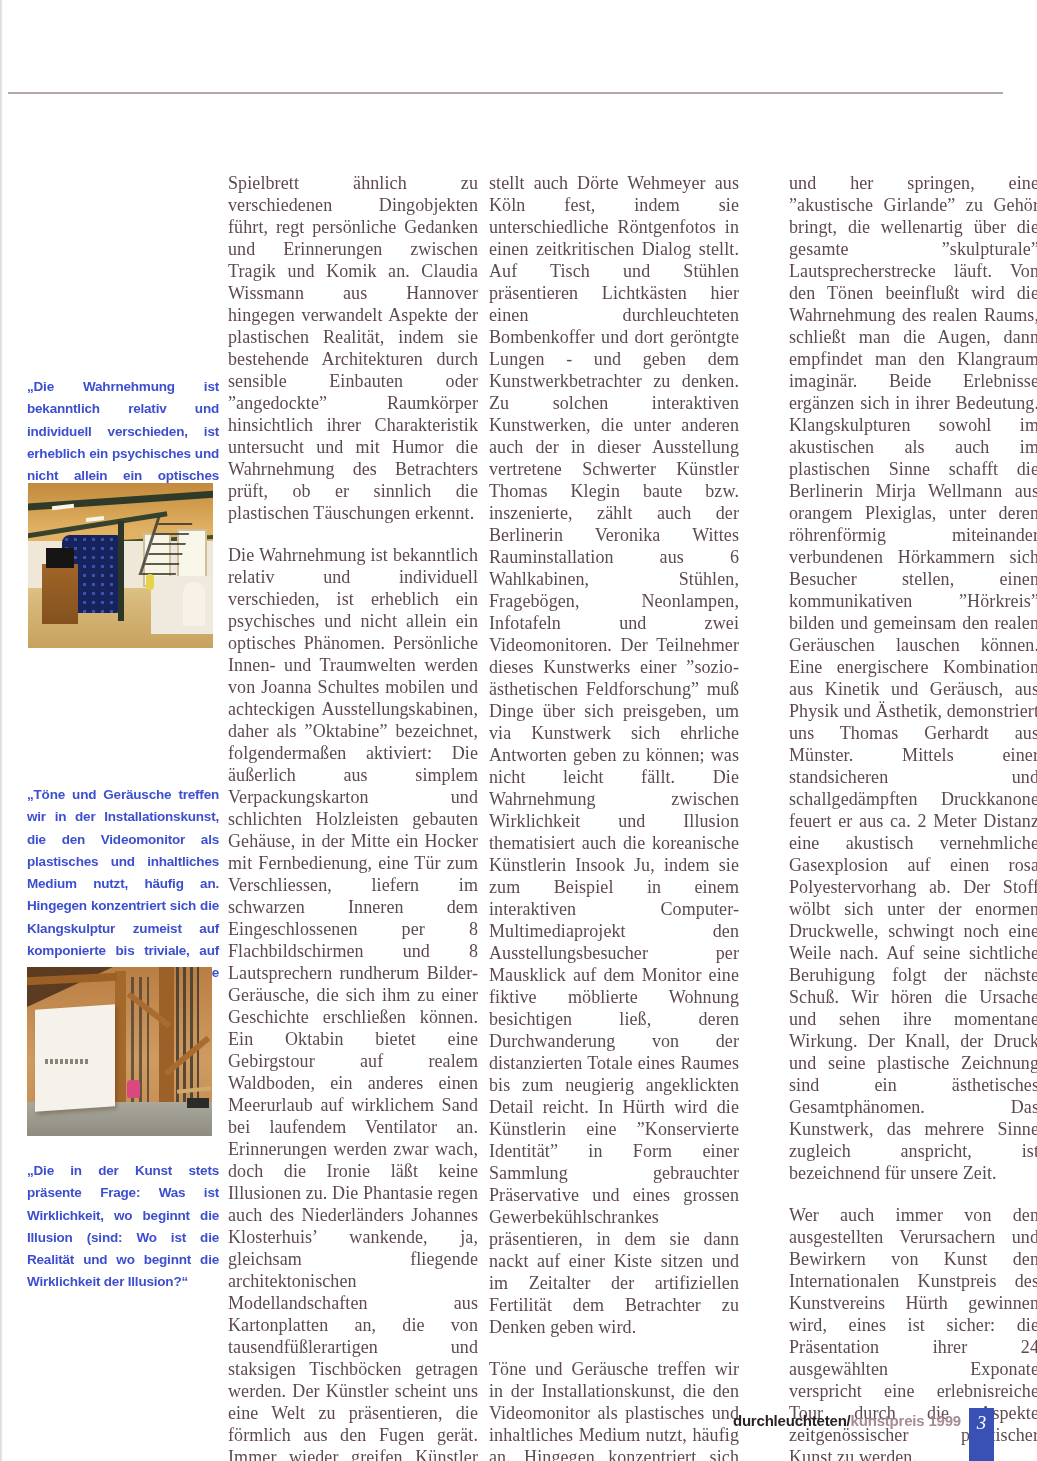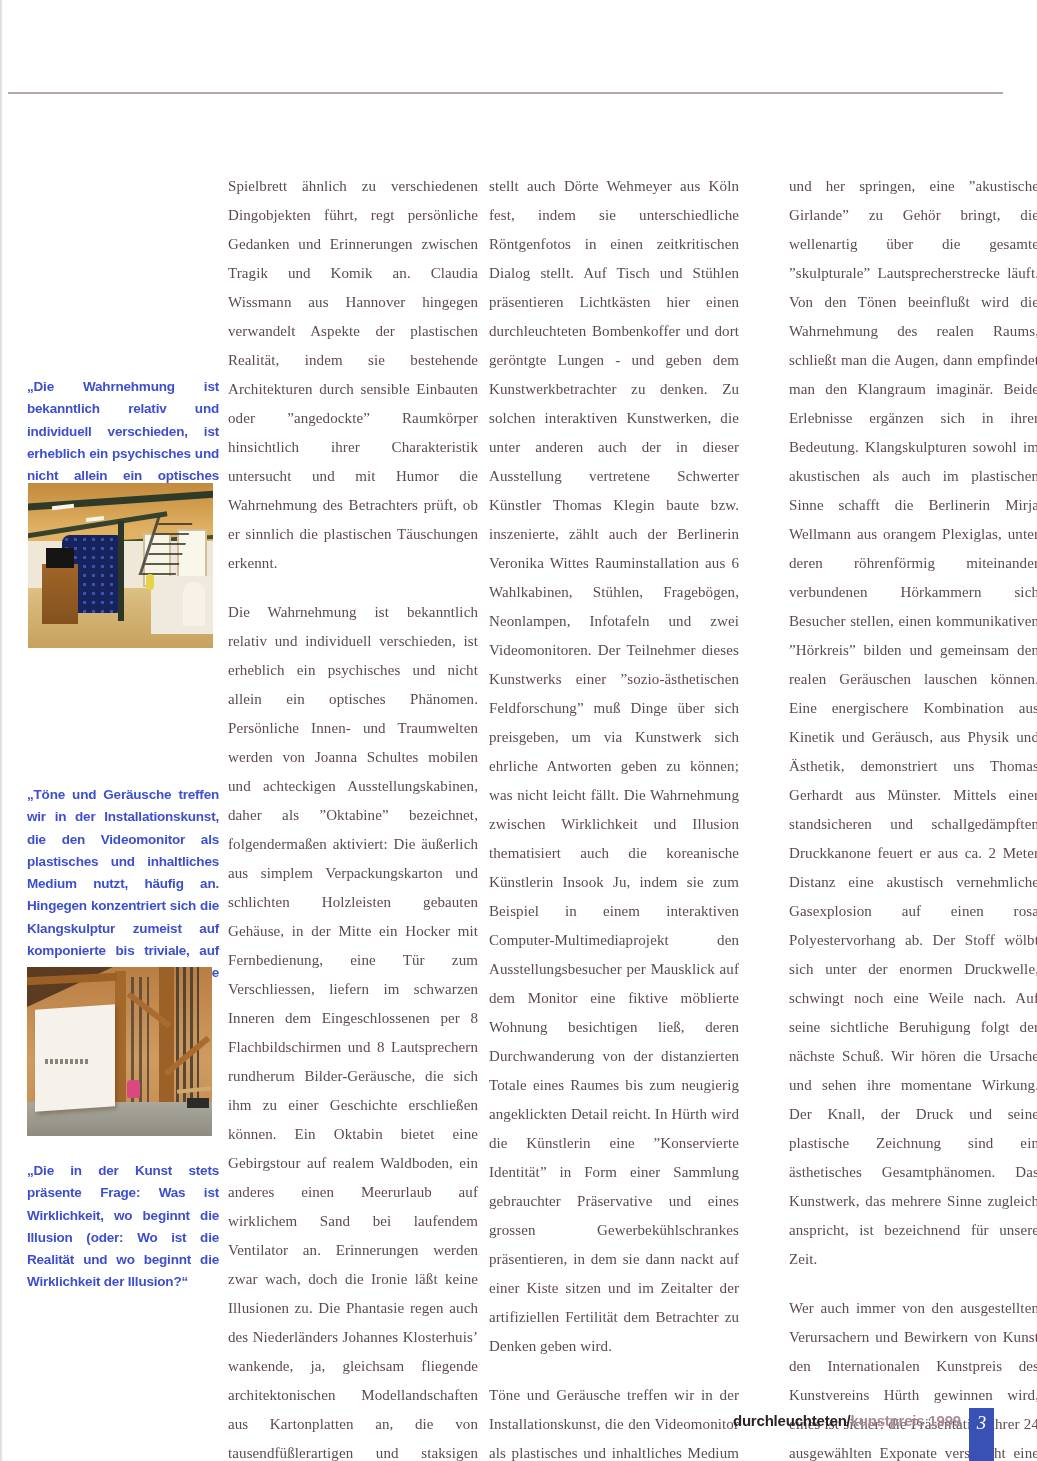--- a/index.html
+++ b/index.html
@@ -3,21 +3,21 @@
 <meta charset="utf-8">
 <style>
   html,body{margin:0;padding:0;background:#ffffff;}
   .page{position:relative;width:1037px;height:1461px;background:#ffffff;overflow:hidden;
         font-family:"Liberation Serif",serif;}
   .page-edge{position:absolute;left:0;top:0;width:3px;height:100%;background:linear-gradient(90deg,#d8d4d2,#ffffff);}
   .top-rule{position:absolute;left:8px;top:92px;width:995px;height:2px;background:#b3a8ac;}
 
   
   .col{position:absolute;top:172px;width:250px;color:#5d4a50;}
-  .col p{margin:0 0 20px 0;font-size:15px;line-height:29px;text-align:justify;
+  .col p{margin:0 0 20px 0;font-size:18px;line-height:22px;text-align:justify;
          letter-spacing:0.1px;hyphens:auto;}
   .col-1{left:228px;} .col-2{left:489px;} .col-3{left:749px;margin-left:40px;}
   .signature{margin-top:20px;font-size:17px;line-height:20.3px;}
   .signature .sig-name{font-weight:bold;}
 
   
   .pull-quote{position:absolute;left:27px;width:192px;color:#3d4fd0;
               font-family:"Liberation Sans",sans-serif;font-weight:bold;
               font-size:13.5px;line-height:22.3px;text-align:justify;letter-spacing:-0.2px;}
   .q1{top:376px;} .q2{top:784px;} .q3{top:1160px;}
@@ -115,21 +115,21 @@
     <div class="p2-brace2"></div>
     <div class="p2-beam-top"></div>
     <div class="p2-floor"></div>
     <div class="p2-panel"></div>
     <div class="p2-panel-text"></div>
     <div class="p2-pink"></div>
     <div class="p2-bench"></div>
     <div class="p2-dark"></div>
   </div>
 
-  <div class="pull-quote q3">„Die in der Kunst stets präsente Frage: Was ist Wirklichkeit, wo beginnt die Illusion (oder: Wo ist die Realität und wo beginnt die Wirklichkeit der Illusion?“</div>
+  <div class="pull-quote q3">„Die in der Kunst stets präsente Frage: Was ist Wirklichkeit, wo beginnt die Illusion (sind: Wo ist die Realität und wo beginnt die Wirklichkeit der Illusion?“</div>
 
   <div class="col col-1">
       <p>Spielbrett ähnlich zu verschiedenen Dingobjekten führt, regt persönliche Gedanken und Erinnerungen zwischen Tragik und Komik an. Claudia Wissmann aus Hannover hingegen verwandelt Aspekte der plastischen Realität, indem sie bestehende Architekturen durch sensible Einbauten oder ”angedockte” Raumkörper hinsichtlich ihrer Charakteristik untersucht und mit Humor die Wahrnehmung des Betrachters prüft, ob er sinnlich die plastischen Täuschungen erkennt.</p>
       <p>Die Wahrnehmung ist bekanntlich relativ und individuell verschieden, ist erheblich ein psychisches und nicht allein ein optisches Phänomen. Persönliche Innen- und Traumwelten werden von Joanna Schultes mobilen und achteckigen Ausstellungskabinen, daher als ”Oktabine” bezeichnet, folgendermaßen aktiviert: Die äußerlich aus simplem Verpackungskarton und schlichten Holzleisten gebauten Gehäuse, in der Mitte ein Hocker mit Fernbedienung, eine Tür zum Verschliessen, liefern im schwarzen Inneren dem Eingeschlossenen per 8 Flachbildschirmen und 8 Lautsprechern rundherum Bilder-Geräusche, die sich ihm zu einer Geschichte erschließen können. Ein Oktabin bietet eine Gebirgstour auf realem Waldboden, ein anderes einen Meerurlaub auf wirklichem Sand bei laufendem Ventilator an. Erinnerungen werden zwar wach, doch die Ironie läßt keine Illusionen zu. Die Phantasie regen auch des Niederländers Johannes Klosterhuis’ wankende, ja, gleichsam fliegende architektonischen Modellandschaften aus Kartonplatten an, die von tausendfüßlerartigen und staksigen Tischböcken getragen werden. Der Künstler scheint uns eine Welt zu präsentieren, die förmlich aus den Fugen gerät. Immer wieder greifen Künstler auch im plastischen Gestalten auf das ästhetisch vielfältig zu verwendende Material Papier zurück. Danuta Karsten aus Recklinghausen hängt von der Decke einzelne Papierstreifen, die durch den natürlichen Lichteinfall sowie durch inszenierte Beleuchtung ihre spezifische Materialität und rhythmische Raumentfaltung offenbaren.</p>
       <p>Die in der Kunst stets präsente Frage: Was ist Wirklichkeit, wo beginnt die Illusion (oder: Wo ist die Realität und wo beginnt die Wirklichkeit der Illusion? – denn sowohl Realität als auch Illusion haben etwas mit Wirken und Wirkung zu tun),</p>
     </div>
 
   <div class="col col-2">
       <p>stellt auch Dörte Wehmeyer aus Köln fest, indem sie unterschiedliche Röntgenfotos in einen zeitkritischen Dialog stellt. Auf Tisch und Stühlen präsentieren Lichtkästen hier einen durchleuchteten Bombenkoffer und dort geröntgte Lungen - und geben dem Kunstwerkbetrachter zu denken. Zu solchen interaktiven Kunstwerken, die unter anderen auch der in dieser Ausstellung vertretene Schwerter Künstler Thomas Klegin baute bzw. inszenierte, zählt auch der Berlinerin Veronika Wittes Rauminstallation aus 6 Wahlkabinen, Stühlen, Fragebögen, Neonlampen, Infotafeln und zwei Videomonitoren. Der Teilnehmer dieses Kunstwerks einer ”sozio-ästhetischen Feldforschung” muß Dinge über sich preisgeben, um via Kunstwerk sich ehrliche Antworten geben zu können; was nicht leicht fällt. Die Wahrnehmung zwischen Wirklichkeit und Illusion thematisiert auch die koreanische Künstlerin Insook Ju, indem sie zum Beispiel in einem interaktiven Computer-Multimediaprojekt den Ausstellungsbesucher per Mausklick auf dem Monitor eine fiktive möblierte Wohnung besichtigen ließ, deren Durchwanderung von der distanzierten Totale eines Raumes bis zum neugierig angeklickten Detail reicht. In Hürth wird die Künstlerin eine ”Konservierte Identität” in Form einer Sammlung gebrauchter Präservative und eines grossen Gewerbekühlschrankes präsentieren, in dem sie dann nackt auf einer Kiste sitzen und im Zeitalter der artifiziellen Fertilität dem Betrachter zu Denken geben wird.</p>
       <p>Töne und Geräusche treffen wir in der Installationskunst, die den Videomonitor als plastisches und inhaltliches Medium nutzt, häufig an. Hingegen konzentriert sich die Klangskulptur zumeist auf komponierte bis triviale, auf spezifische oder assoziative Töne und Geräusche. Ihre Klänge sind vielmehr reduziert und akzentuiert, dabei vollständig auf ihre akustische Wirkung im Raum konzentriert. Alle Klangskulpturen gehen zwar technisch von einem Gerät, einem Erzeuger aus, hingegen ist ihre Entfaltung und Wahrnehmung immateriell und spricht vorzüglich unser akustisches Empfinden und darüber unsere Vorstellungskraft an. Der Kölner Klangkünstler Hubert Steins stellt uns seine 8-kanalige Lautsprecherinstallation vor, die, ausgelöst von einem Bewegungsmelder, mittels hoher, metallischer Klangimpulse, die hin</p>

